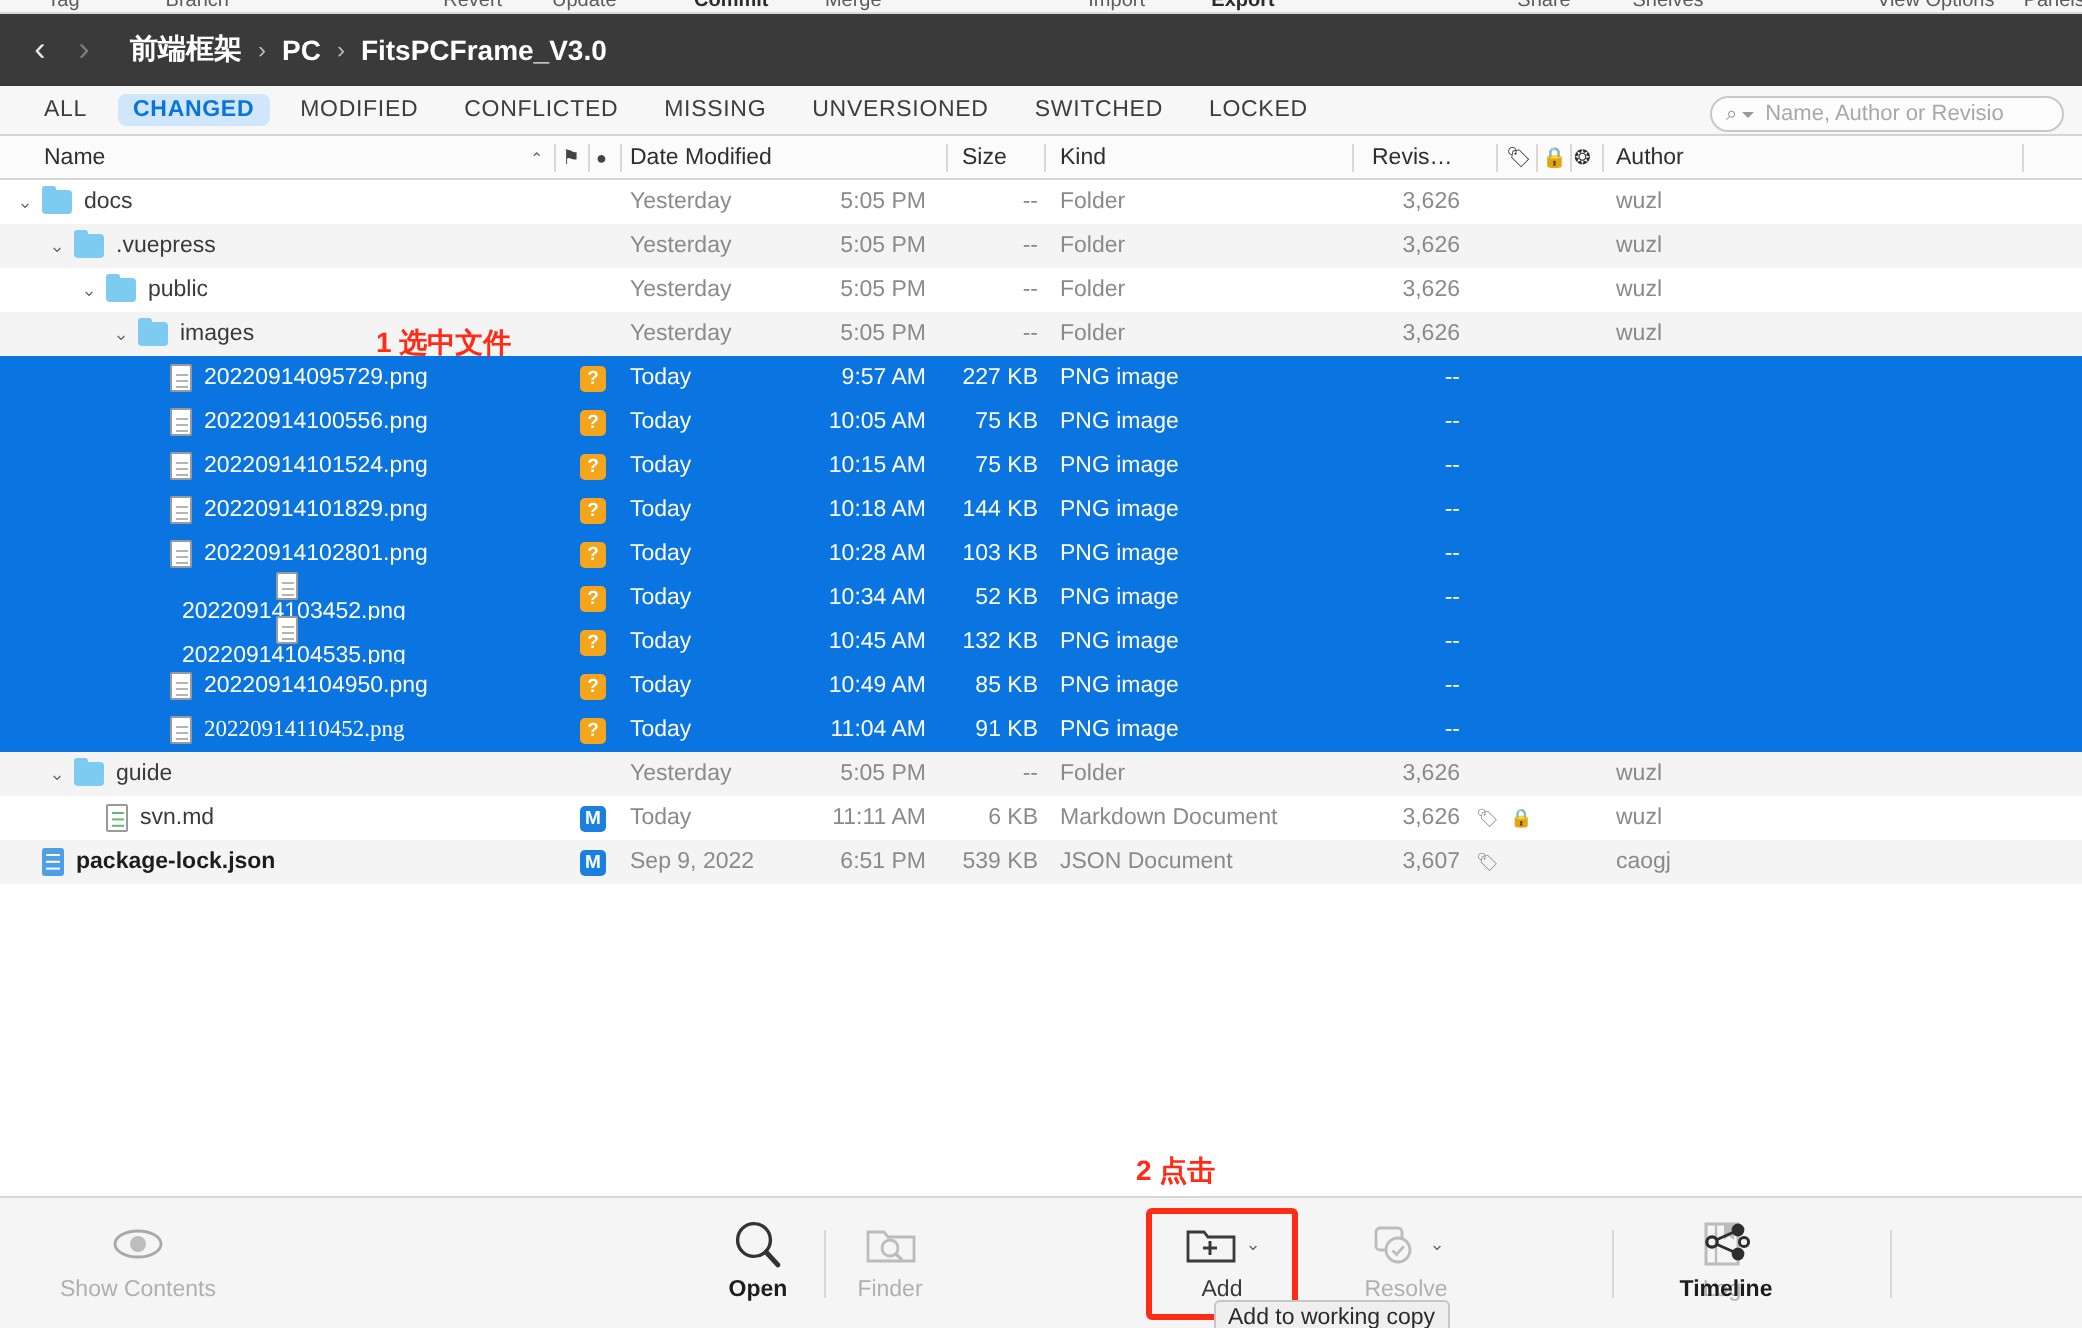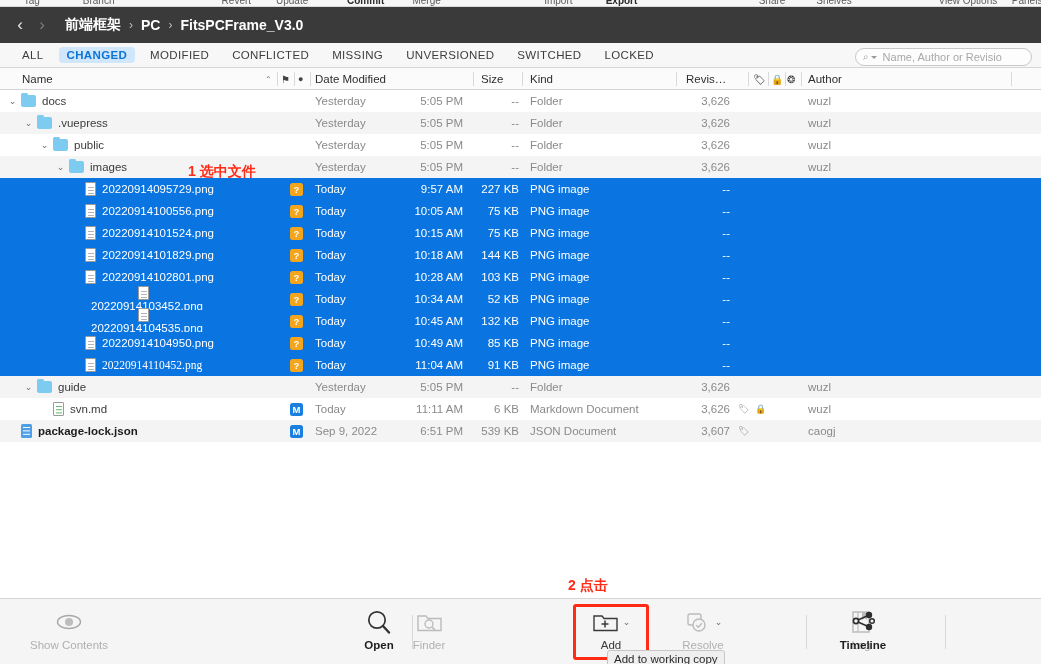--- a/index.html
+++ b/index.html
@@ -487,21 +487,21 @@
       </div>
       <div class="tb" style="left: 336px;">
         <div class="ico">
           <svg width="26" height="26" viewBox="0 0 26 26">
             <circle cx="11" cy="11" r="8.2" fill="none" stroke="#333" stroke-width="1.7"></circle>
             <line x1="17" y1="17" x2="23" y2="23.5" stroke="#333" stroke-width="2.4" stroke-linecap="round"></line>
           </svg>
         </div>
         <div class="cap bold">Open</div>
       </div>
-      <div class="tb dis" style="left: 386px;">
+      <div class="tb dis" style="left: 402px;">
         <div class="ico">
           <svg width="27" height="22" viewBox="0 0 27 22">
             <path d="M2 5 h8 l2 2.5 h13 v12 h-23 z" fill="none" stroke="#bcbcbc" stroke-width="1.4"></path>
             <circle cx="13" cy="13" r="4" fill="none" stroke="#bcbcbc" stroke-width="1.4"></circle>
             <line x1="16" y1="16" x2="19" y2="19" stroke="#bcbcbc" stroke-width="1.6"></line>
           </svg>
         </div>
         <div class="cap">Finder</div>
       </div>
       <div class="tb" style="left: 568px;">

